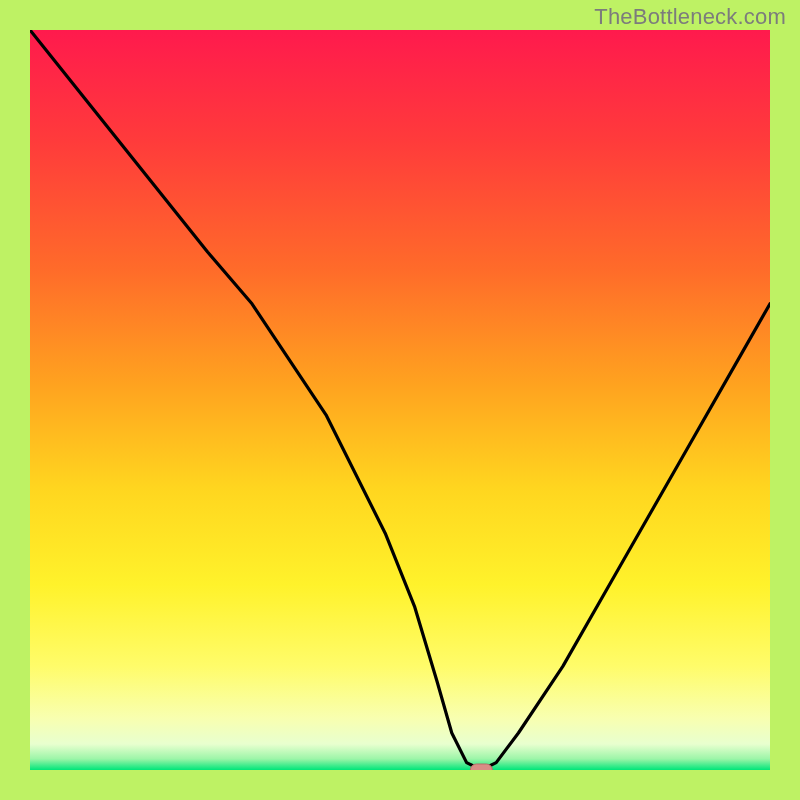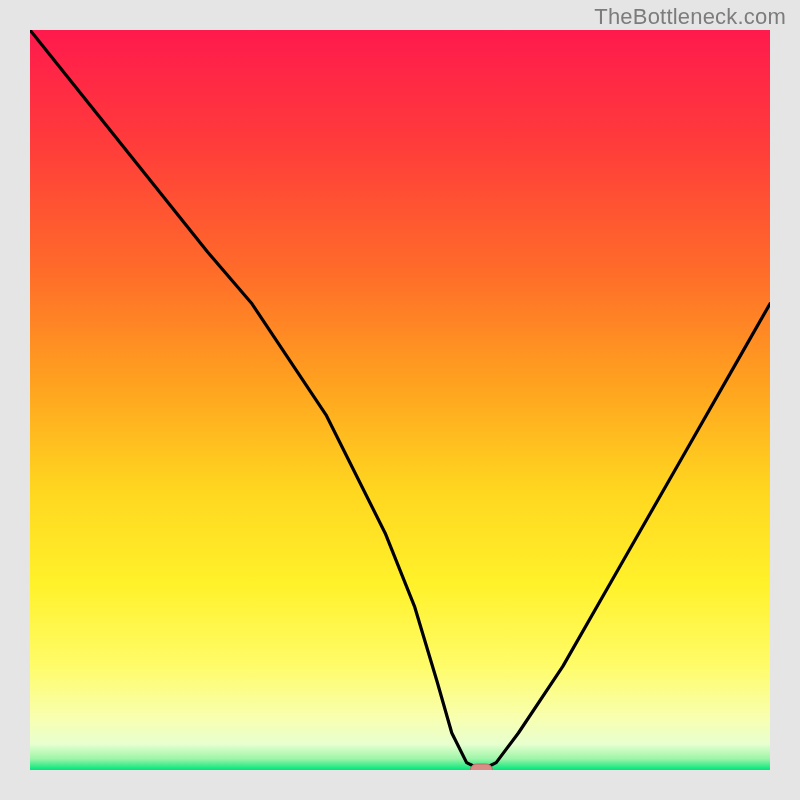--- a/index.html
+++ b/index.html
@@ -8,21 +8,21 @@
     width: 800px;
     height: 800px;
     background: #000;
     overflow: hidden;
     font-family: Arial, Helvetica, sans-serif;
   }
   .frame {
     position: relative;
     width: 800px;
     height: 800px;
-    background: #e5e5e5;
+    background: #bef264;
   }
   .attribution {
     position: absolute;
     top: 4px;
     right: 14px;
     color: #7c7c7c;
     font-size: 22px;
     letter-spacing: 0.2px;
     z-index: 10;
   }

